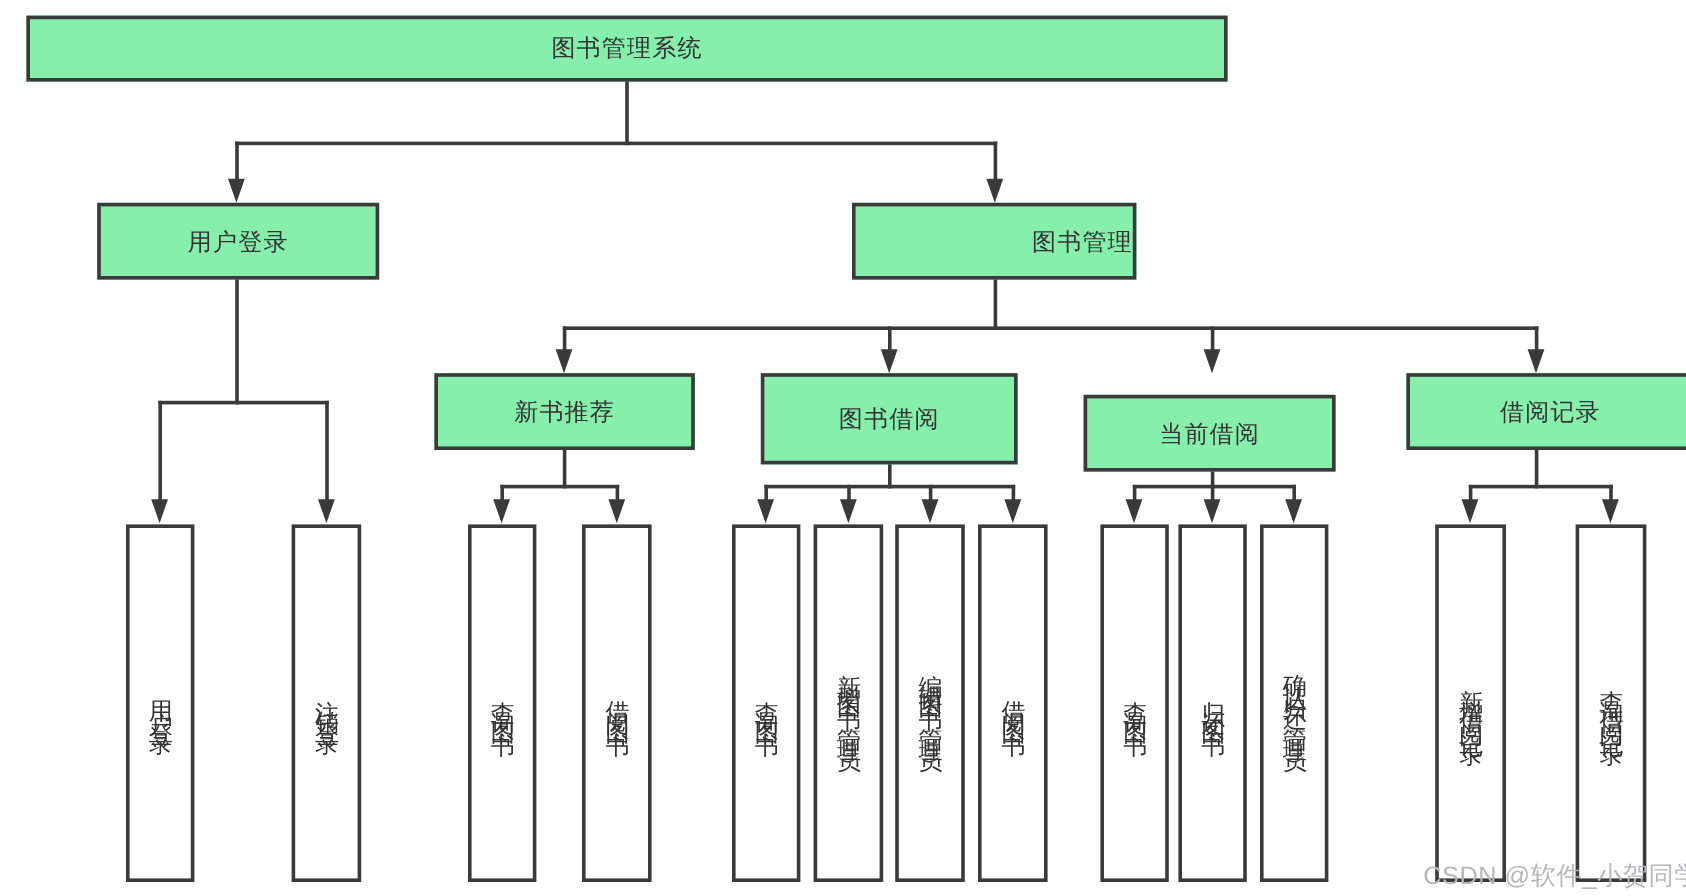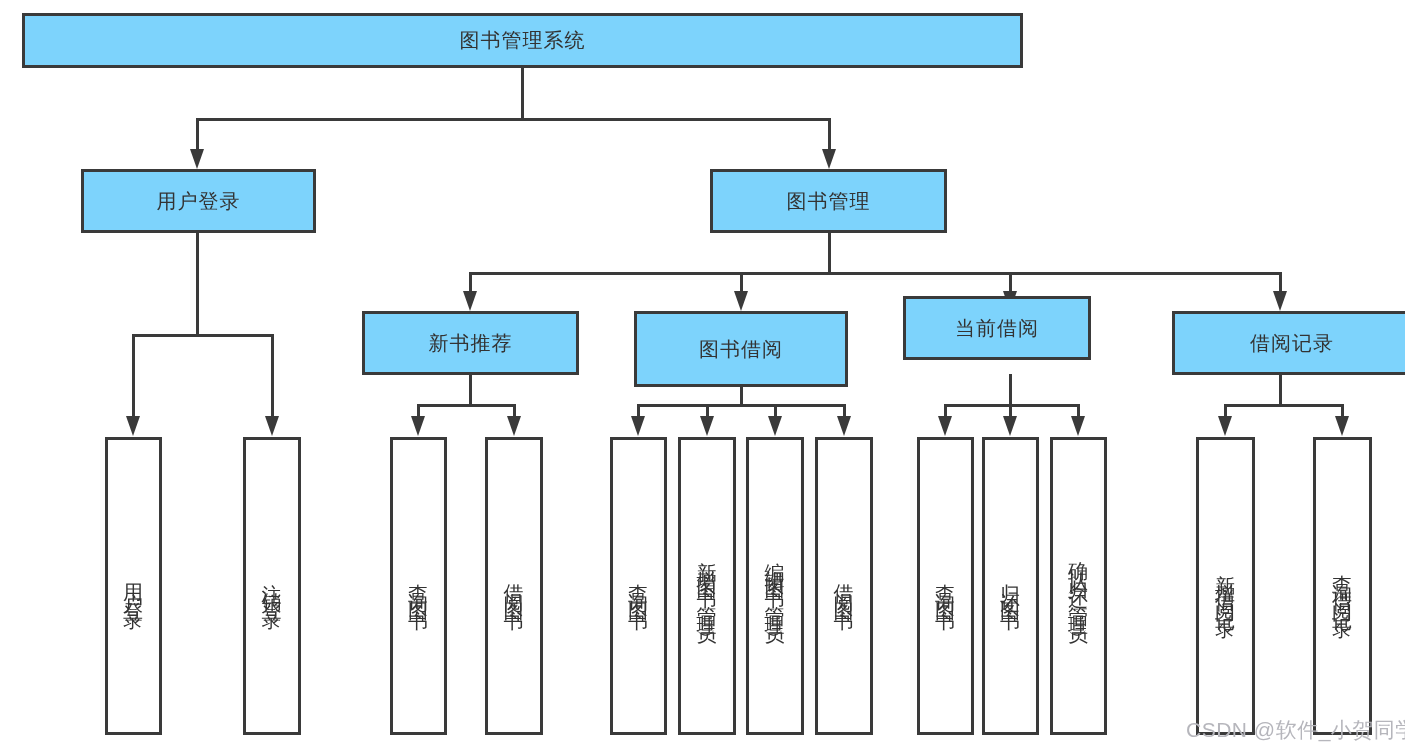--- a/index.html
+++ b/index.html
@@ -12,21 +12,21 @@
   body{font-family:"Liberation Sans", sans-serif;}
   #canvas{
     position:relative;
     width:1405px;height:747px;
     background:var(--background);
     overflow:hidden;
   }
   .node{
     position:absolute;
     border:3px solid var(--line);
-    background:#7dd3fc;
+    background:#86efac;
     display:flex;align-items:center;justify-content:center;
     color:var(--text);
     font-size:20px;
     letter-spacing:1px;
     box-sizing:border-box;
   }
   .leaf{
     position:absolute;
     border:3px solid var(--line);
     background:#ffffff;
@@ -124,31 +124,31 @@
       <div class="arrow" style="left: 1335px; top: 416px;"></div>
     </div>
 
   <div class="node" style="left:22px;top:13px;width:1001px;height:55px;">
     <span>图书管理系统</span>
   </div>
 
   <div class="node" style="left:81px;top:169px;width:235px;height:64px;">
     <span>用户登录</span>
   </div>
-  <div class="node" style="left:710px;top:169px;width:237px;height:64px;">
+  <div class="node" style="left:710px;top:169px;width:237px;height:64px;justify-content:flex-end;">
     <span>图书管理</span>
   </div>
 
   <div class="node" style="left:362px;top:311px;width:217px;height:64px;">
     <span>新书推荐</span>
   </div>
   <div class="node" style="left:634px;top:311px;width:214px;height:76px;">
     <span>图书借阅</span>
   </div>
-  <div class="node" style="left:903px;top:296px;width:188px;height:64px;">
+  <div class="node" style="left:903px;top:329px;width:210px;height:64px;">
     <span>当前借阅</span>
   </div>
   <div class="node" style="left:1172px;top:311px;width:240px;height:64px;">
     <span>借阅记录</span>
   </div>
 
   <div class="leaf" style="left:105px;top:437px;width:57px;height:298px;">
     <span class="vtext">用户登录</span>
   </div>
   <div class="leaf" style="left:243px;top:437px;width:58px;height:298px;">

